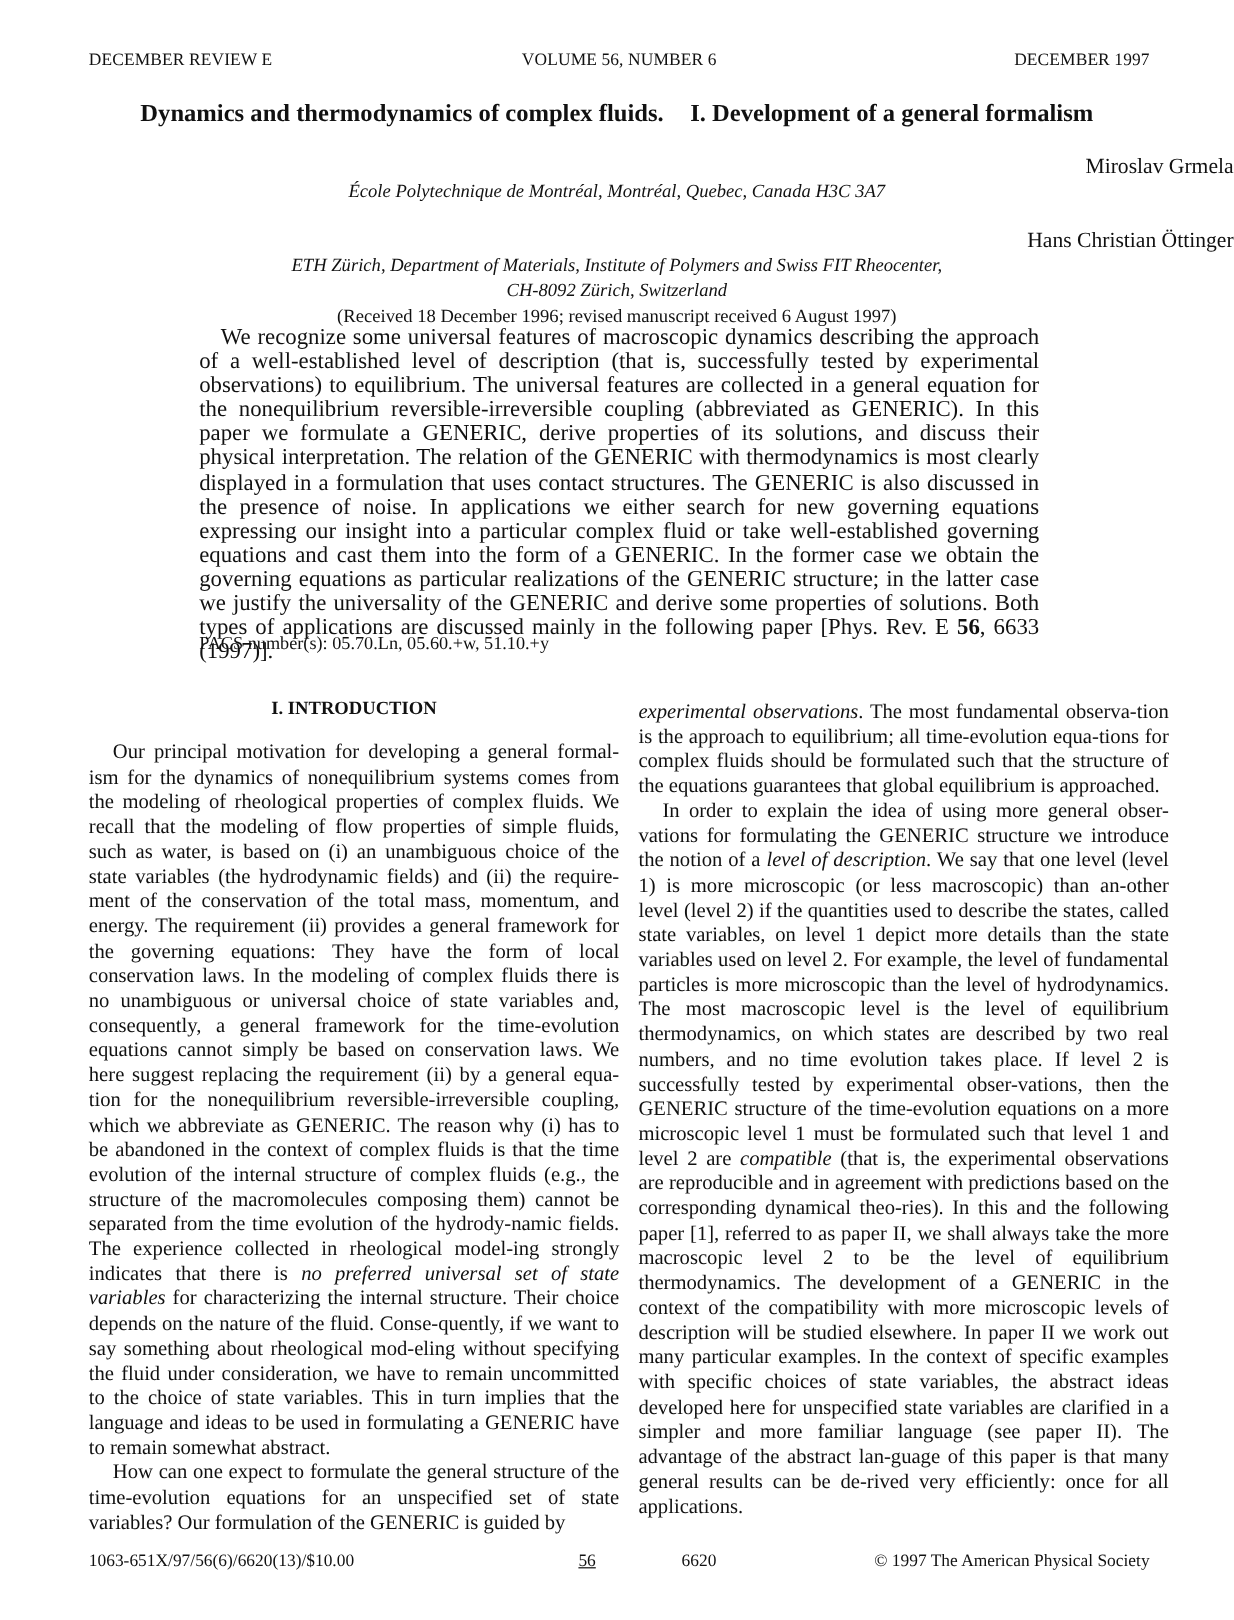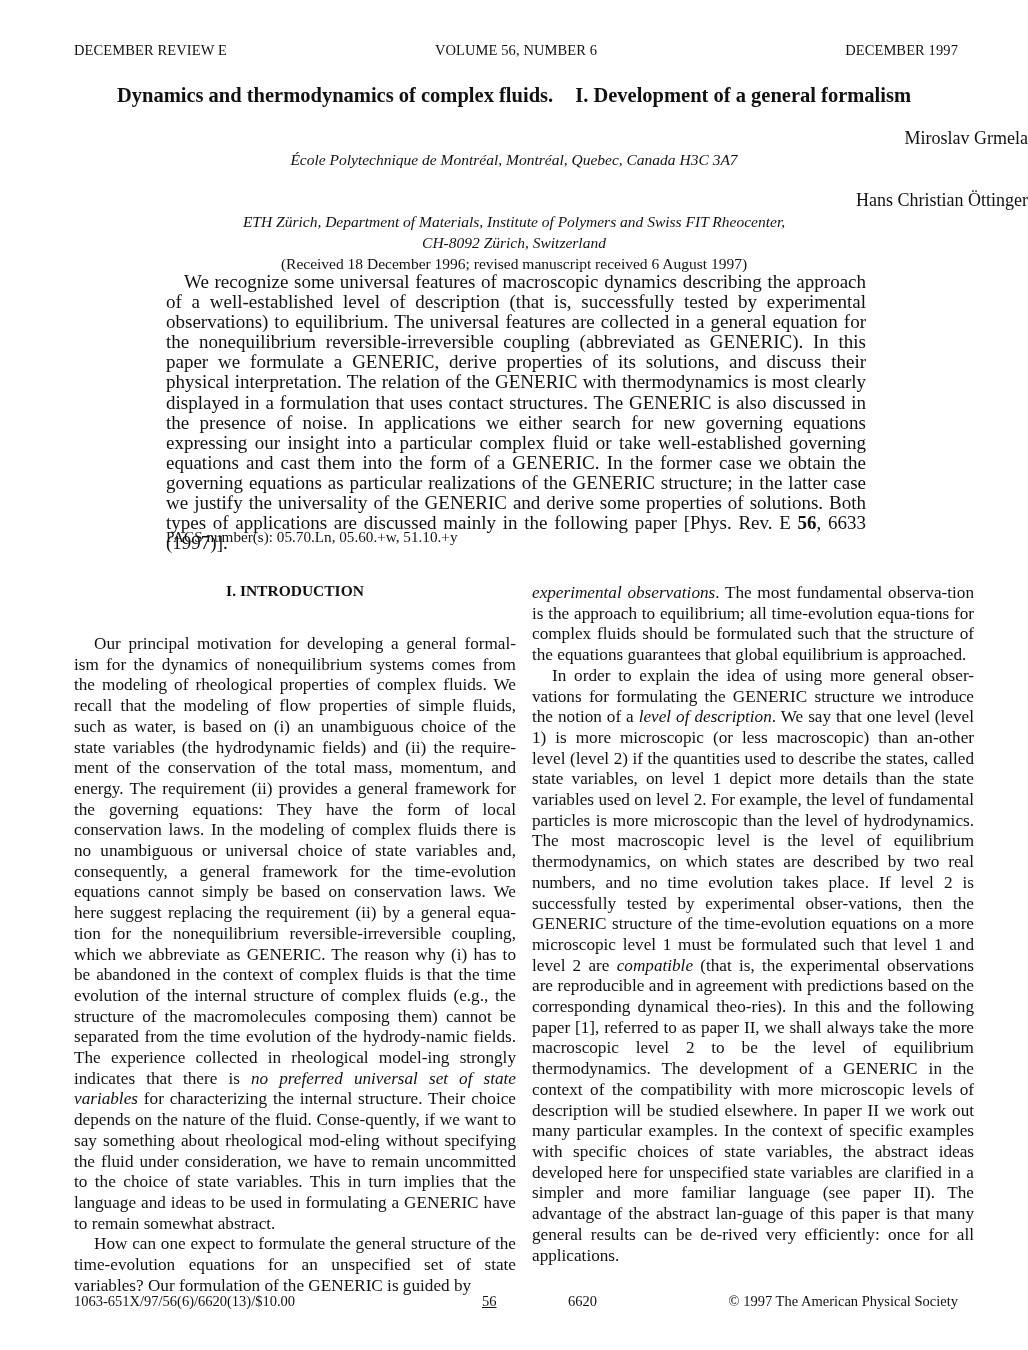--- a/index.html
+++ b/index.html
@@ -39,21 +39,21 @@
 
   .col {
     position: absolute; top: 580px; width: 442px;
     font-size: 17.2px; line-height: 20.7px; text-align: justify;
     hyphens: manual;
   }
   .col-left { left: 74px; }
   .col-right { left: 532px; top: 583px; }
   .section-heading {
     text-align: center; font-weight: bold; font-size: 15.5px;
-    margin: 0 0 32px 0; line-height: 22px;
+    margin: 0 0 15px 0; line-height: 22px;
   }
   .para { margin: 0; text-indent: 20px; }
   .para.noindent { text-indent: 0; }
   em { font-style: italic; }
 
   .footer {
     position: absolute; top: 1293px; left: 74px; right: 70px; height: 20px;
     font-size: 14.5px;
   }
   .footer span { position: absolute; top: 0; white-space: nowrap; }

